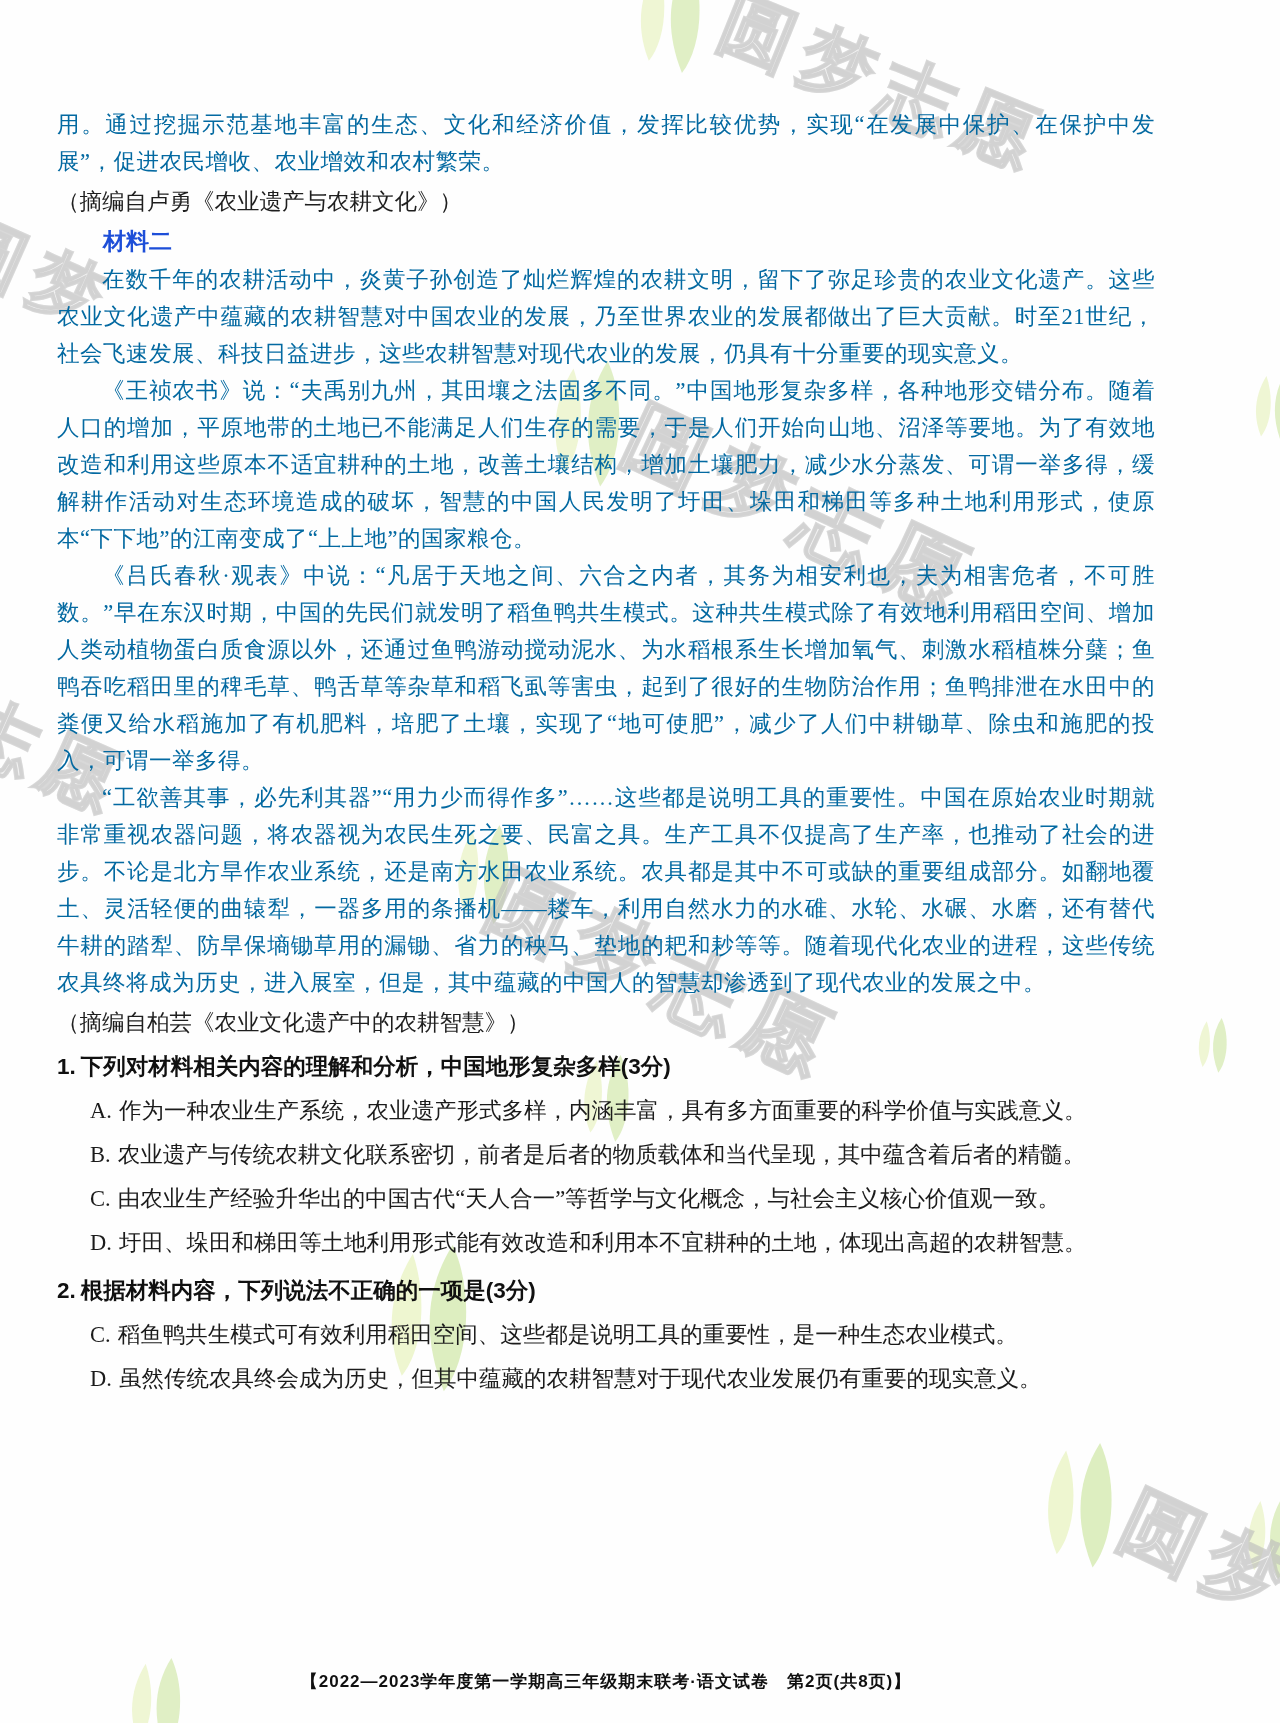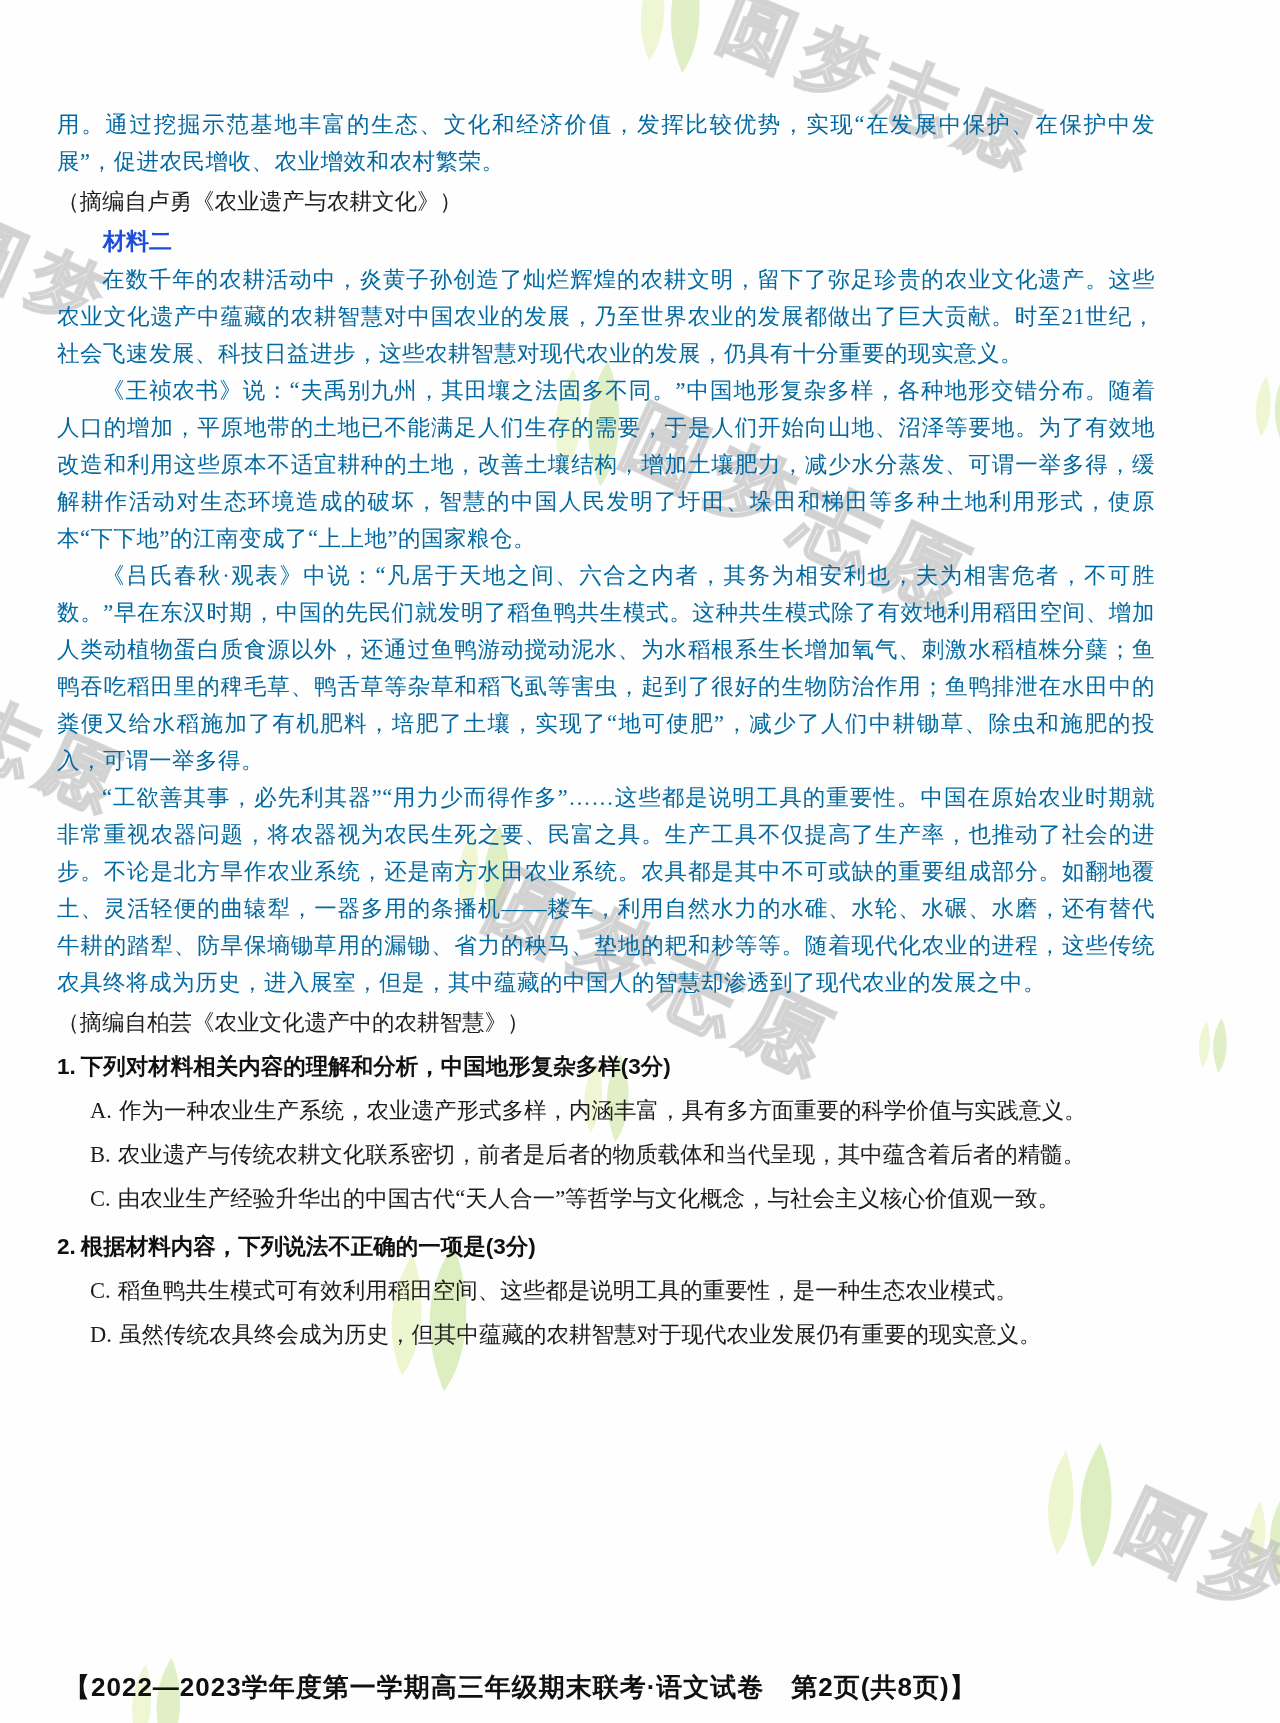--- a/index.html
+++ b/index.html
@@ -32,22 +32,22 @@
   .q-block { margin-top:4px; }
   .stem {
     margin:0; font-size:22.5px; line-height:44px; color:#101010;
     font-family:"Liberation Sans","DejaVu Sans",sans-serif; font-weight:bold;
   }
   .stem .q-num { margin-right:5px; }
   .option { margin:0; font-size:22.5px; line-height:44px; padding-left:33px; text-align:justify; color:#1b1b1b; }
   .option .opt-label { margin-right:7px; }
 
   .footer {
-    position:absolute; left:64px; top:1670px; width:1098px; z-index:1;
-    text-align:left; font-size:26px; color:#101010;
+    position:absolute; left:57px; top:1670px; width:1098px; z-index:1;
+    text-align:center; font-size:17px; color:#101010;
     font-family:"Liberation Sans","DejaVu Sans",sans-serif; font-weight:bold;
     letter-spacing:1px;
   }
 </style>
 </head>
 <body>
 
 <div class="page">
 
   <div class="wm-layer">
@@ -142,20 +142,23 @@
       </p>
       <p class="option">
         <span class="opt-label">A.</span><span>作为一种农业生产系统，农业遗产形式多样，内涵丰富，具有多方面重要的科学价值与实践意义。</span>
       </p>
       <p class="option">
         <span class="opt-label">B.</span><span>农业遗产与传统农耕文化联系密切，前者是后者的物质载体和当代呈现，其中蕴含着后者的精髓。</span>
       </p>
       <p class="option">
         <span class="opt-label">C.</span><span>由农业生产经验升华出的中国古代“天人合一”等哲学与文化概念，与社会主义核心价值观一致。</span>
       </p>
+      <p class="option">
+        <span class="opt-label">D.</span><span>圩田、垛田和梯田等土地利用形式能有效改造和利用本不宜耕种的土地，体现出高超的农耕智慧。</span>
+      </p>
     </div>
 
     <div class="q-block">
       <p class="stem">
         <span class="q-num">2.</span><span>根据材料内容，下列说法不正确的一项是(3分)</span>
       </p>
       <p class="option">
         <span class="opt-label">C.</span><span>稻鱼鸭共生模式可有效利用稻田空间、这些都是说明工具的重要性，是一种生态农业模式。</span>
       </p>
       <p class="option">

